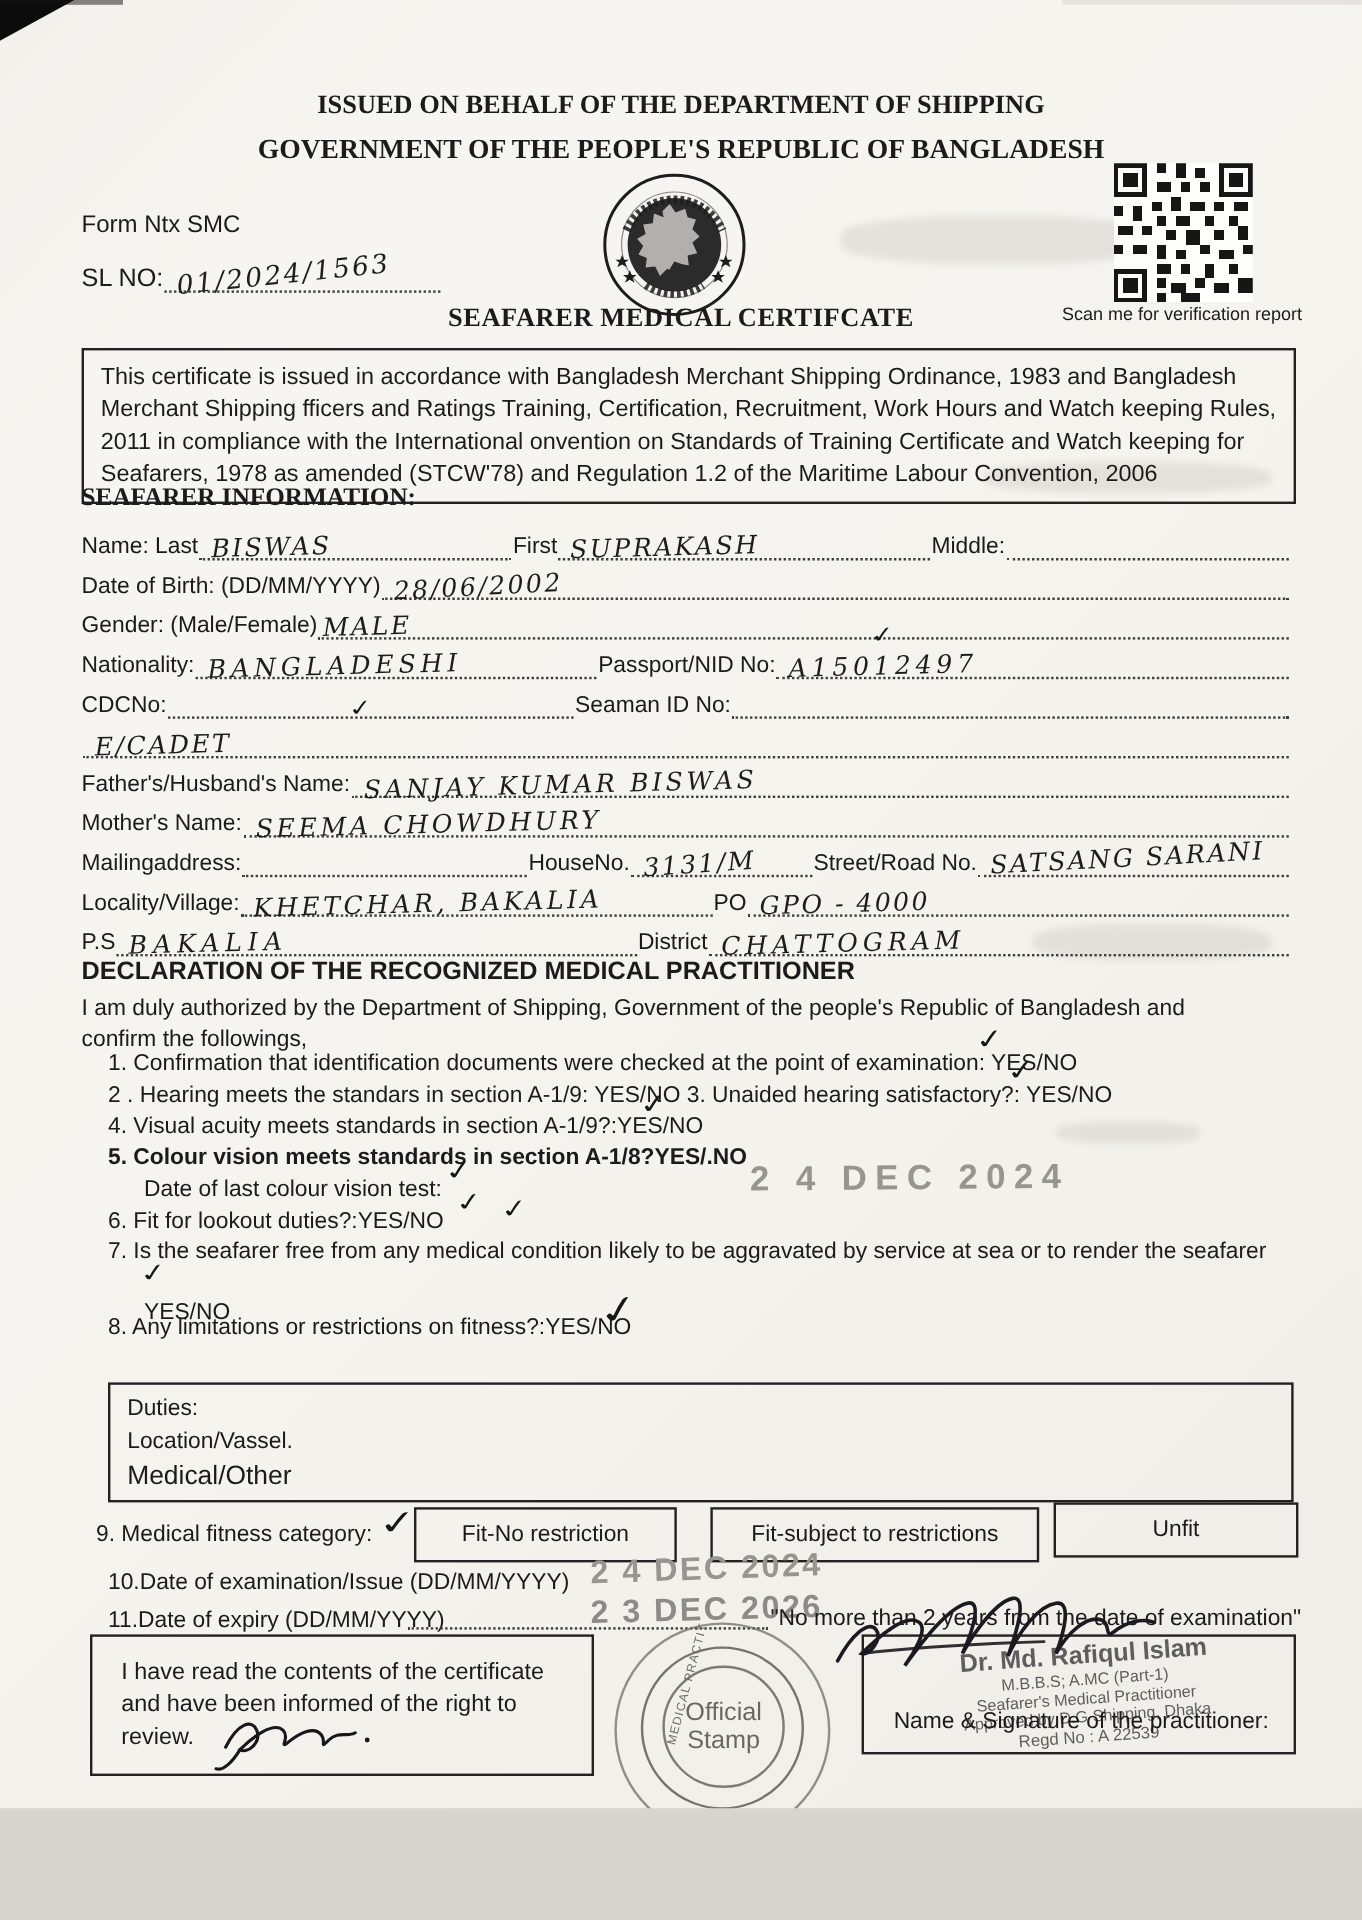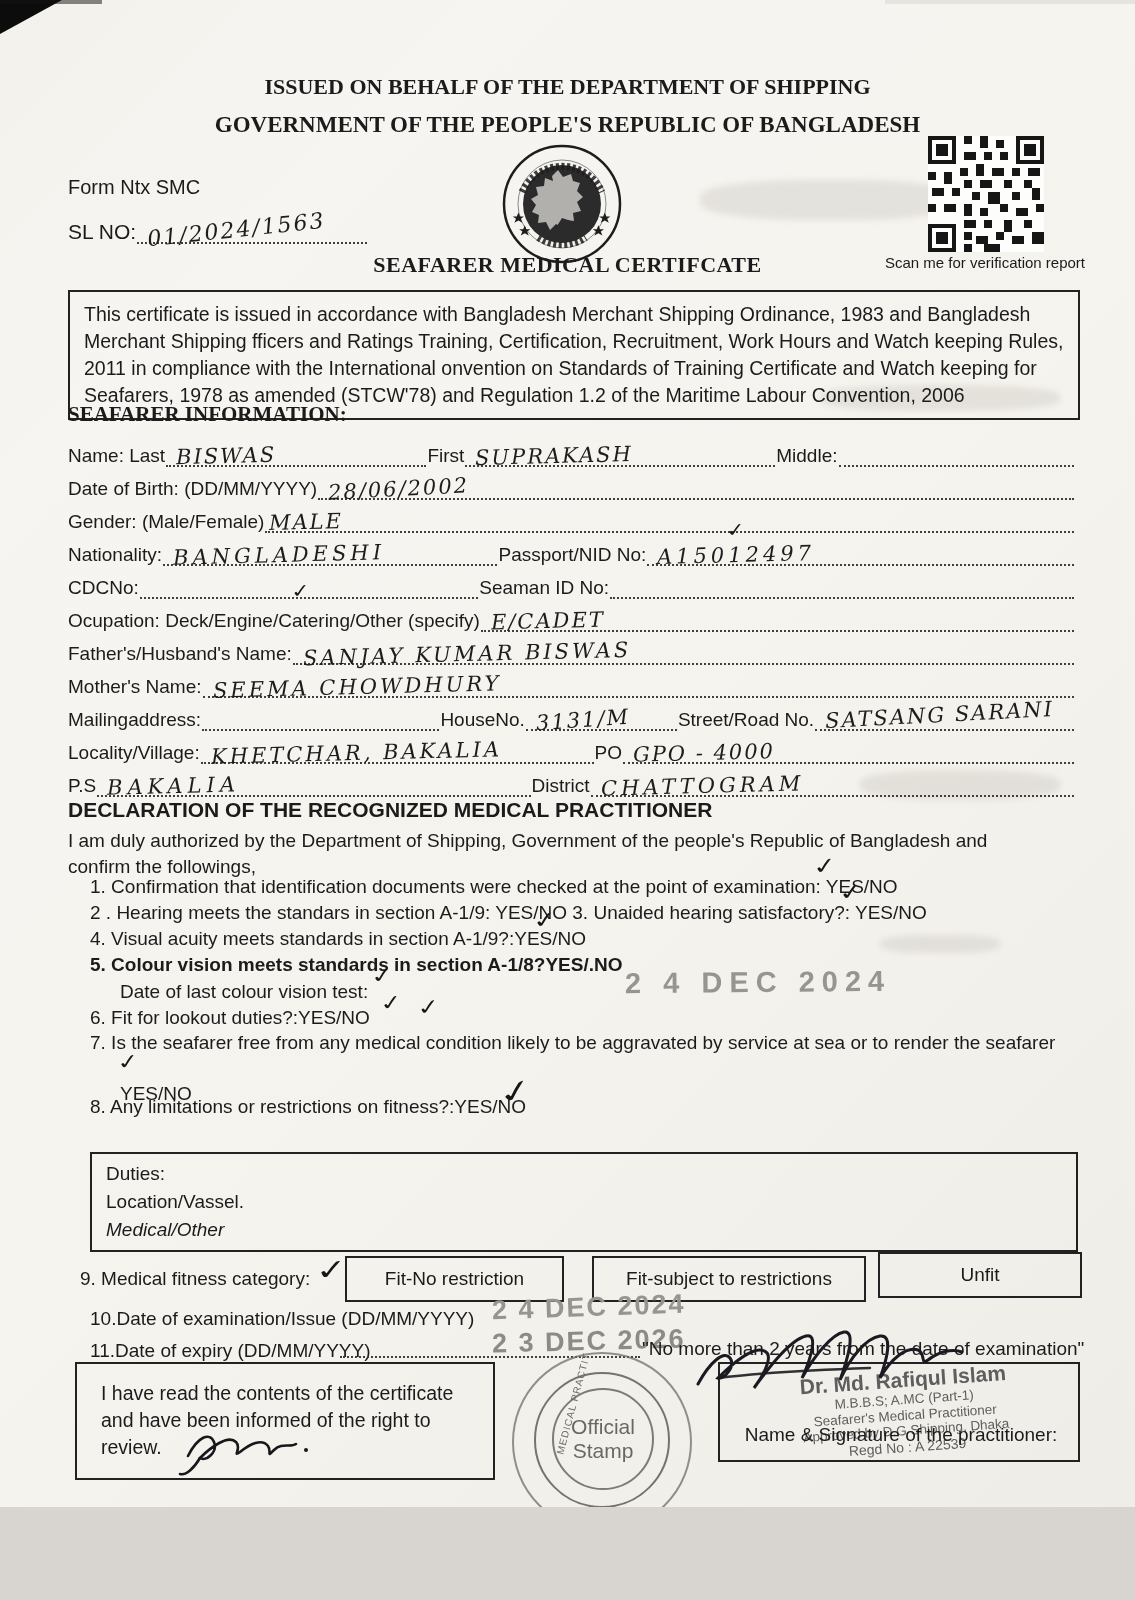--- a/index.html
+++ b/index.html
@@ -168,21 +168,20 @@
           <span class="hw" style="letter-spacing:4px;">A15012497</span>
         </span>
     </div>
     <div class="row" style="height:33px;">
       <span class="lbl">CDCNo:</span>
       <span class="seg" style="flex-grow:1.35;"></span>
       <span class="lbl">Seaman ID No:</span>
       <span class="seg" style="flex-grow:1.85;"></span>
     </div>
     <div class="row" style="height:33px;">
-      <span class="lbl">Ocupation: Deck/Engine/Catering/Other (specify)</span>
       <span class="seg">
           <span class="hw">E/CADET</span>
         </span>
     </div>
     <div class="row" style="height:33px;">
       <span class="lbl">Father's/Husband's Name:</span>
       <span class="seg">
           <span class="hw" style="letter-spacing:3px;">SANJAY KUMAR BISWAS</span>
         </span>
     </div>
@@ -236,21 +235,21 @@
   <div class="abs item" style="left:120px;top:981px;">Date of last colour vision test:</div>
   <div class="abs stamp" style="left:625px;top:966px;font-size:29px;letter-spacing:7px;transform:rotate(-.5deg);">2 4 DEC 2024</div>
   <div class="abs item" style="left:90px;top:1007px;">6.  Fit for lookout duties?:YES/NO</div>
   <div class="abs item" style="left:90px;top:1032px;">7.  Is the seafarer free from any medical condition likely to be aggravated by service at sea or to render the seafarer</div>
   <div class="abs item" style="left:120px;top:1083px;">YES/NO</div>
   <div class="abs item" style="left:90px;top:1096px;">8.  Any limitations or restrictions on fitness?:YES/NO</div>
 
   <div class="abs dbox" style="left:90px;top:1152px;width:988px;height:100px;padding:6px 14px;box-sizing:border-box;">
     <div style="font-size:19px;line-height:28px;">Duties:</div>
     <div style="font-size:19px;line-height:28px;">Location/Vassel.</div>
-    <div style="font-size:19px;line-height:28px;font-style:italic;">Medical/Other</div>
+    <div style="font-size:22px;line-height:28px;">Medical/Other</div>
   </div>
 
   <div class="abs item" style="left:80px;top:1268px;">9.  Medical fitness category:</div>
   <div class="abs catbox" style="left:345px;top:1256px;width:215px;height:42px;">
       <span>Fit-No restriction</span>
     </div>
   <div class="abs catbox" style="left:592px;top:1256px;width:270px;height:42px;text-align:center;">
       <span>Fit-subject to restrictions</span>
     </div>
   <div class="abs catbox" style="left:878px;top:1252px;width:200px;height:42px;">

